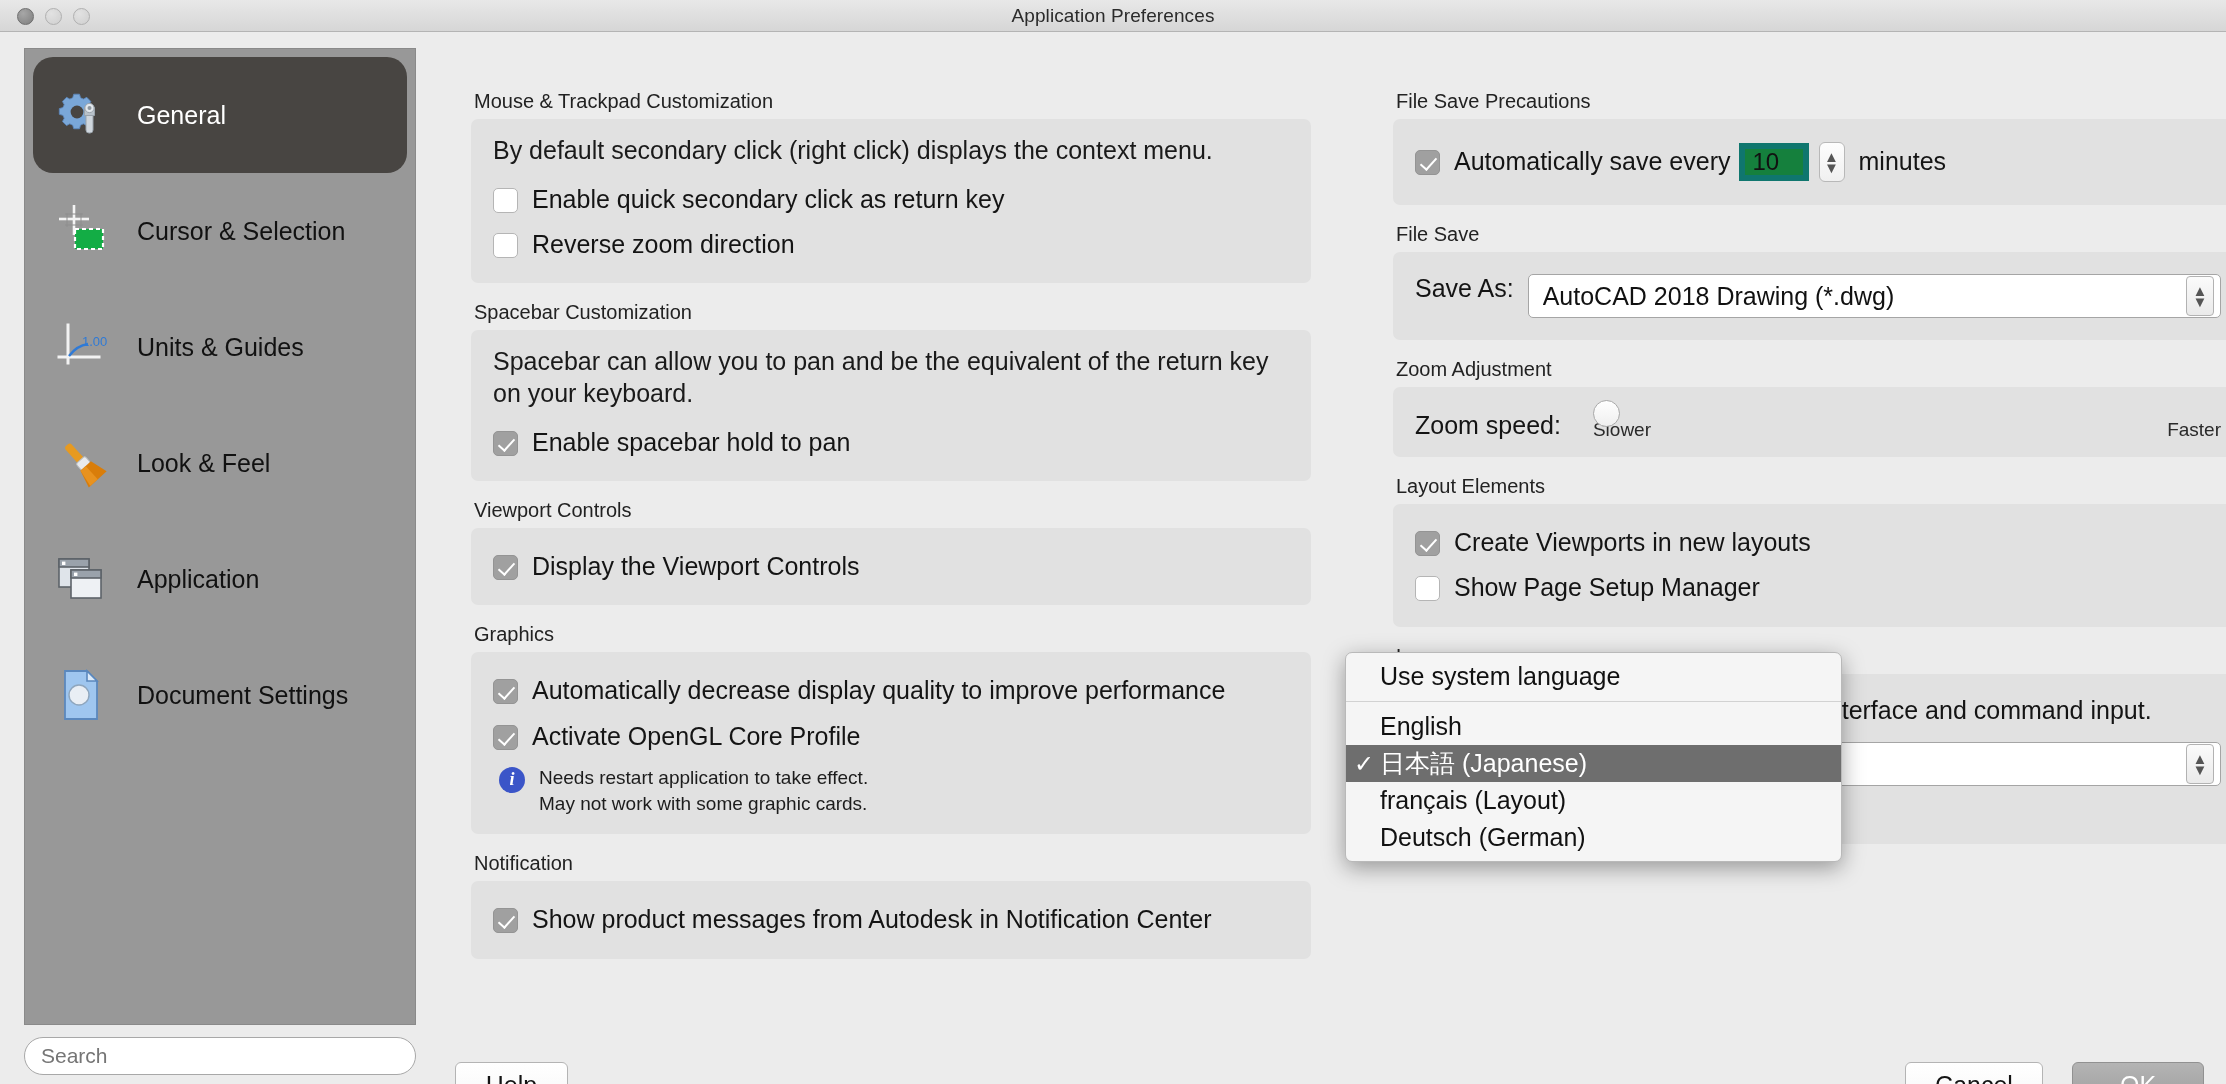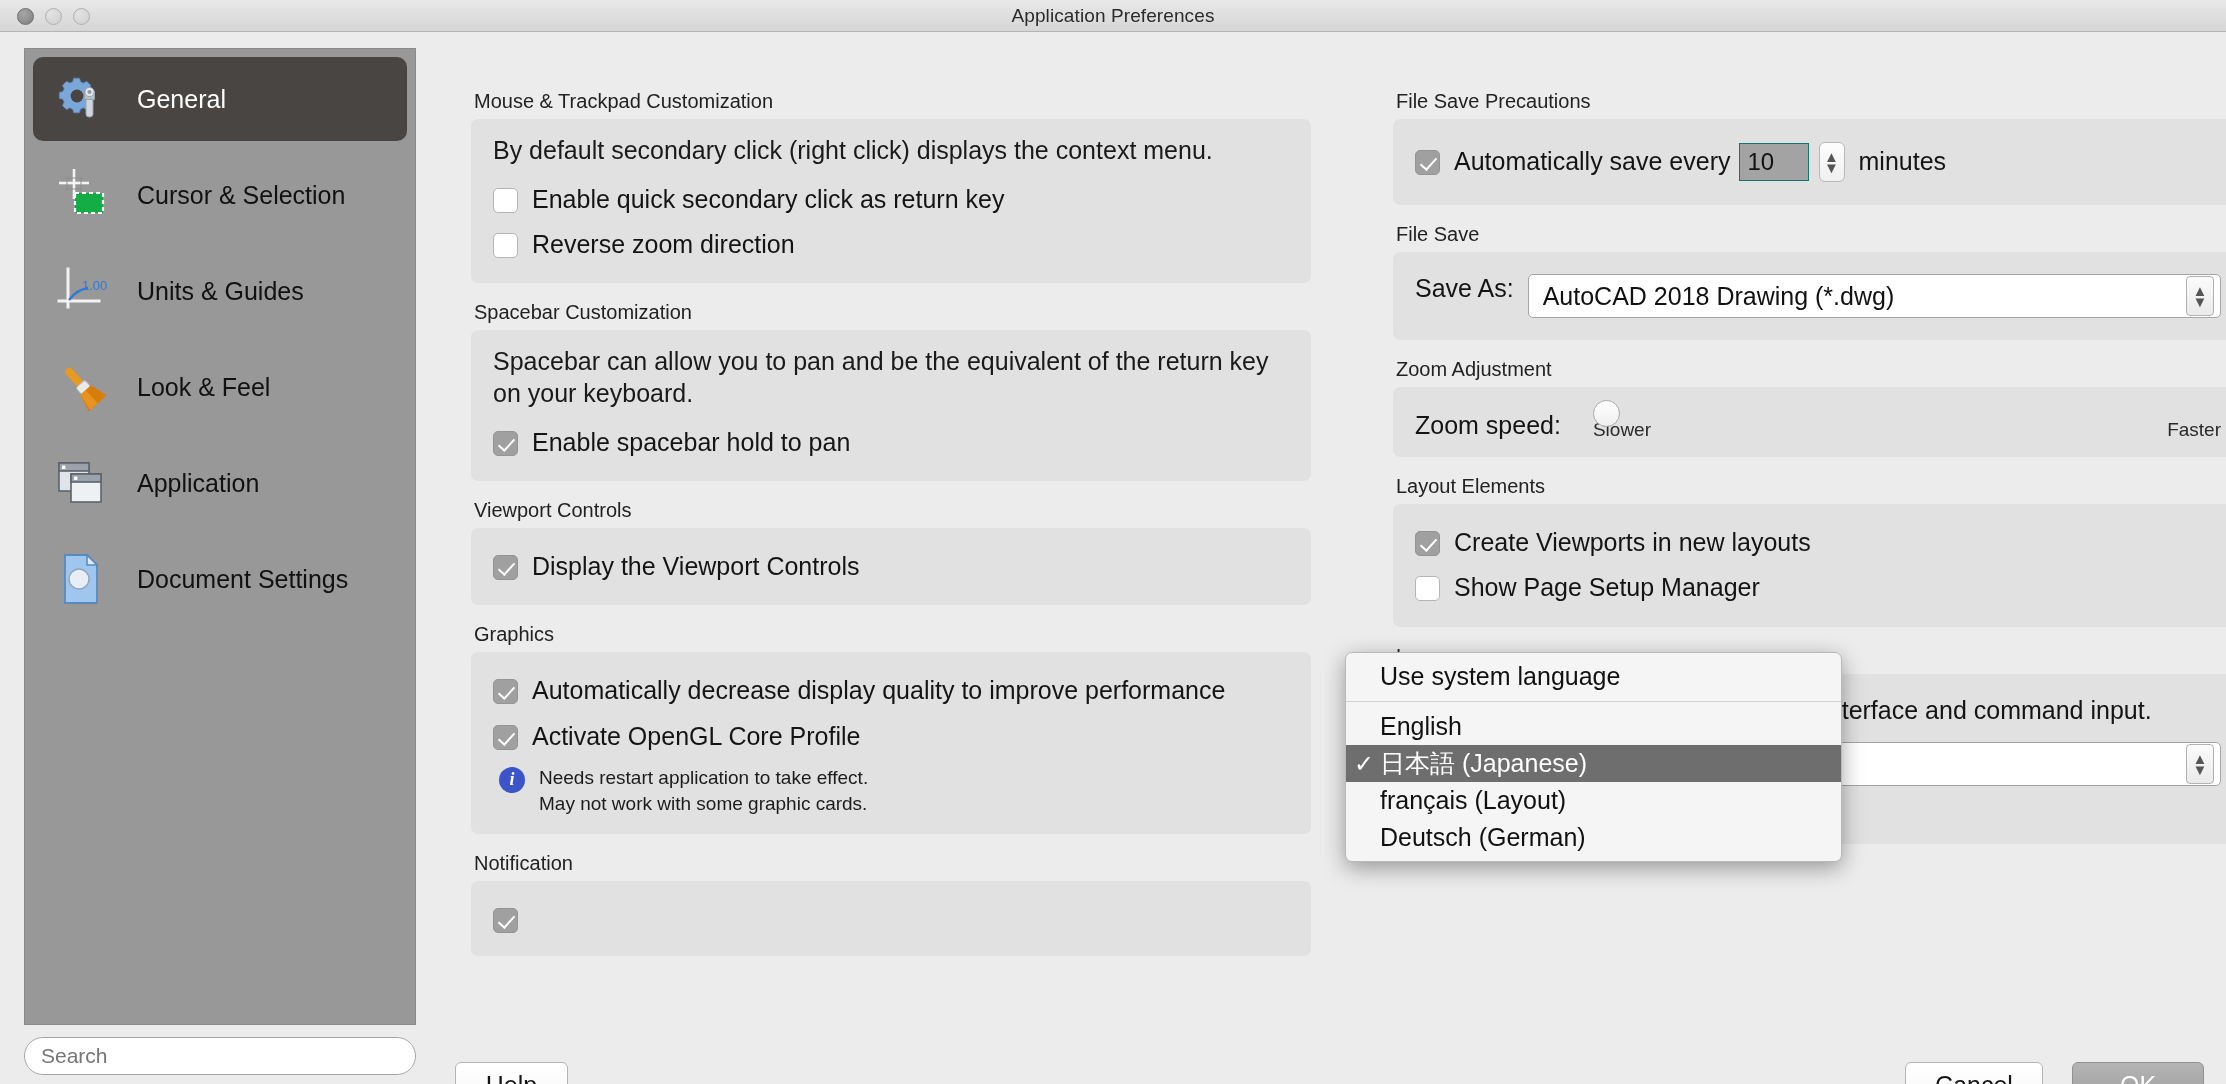--- a/index.html
+++ b/index.html
@@ -34,23 +34,23 @@
 
   
   .sidebar {
     position: absolute; left: 24px; top: 16px;
     width: 392px; height: 977px;
     background: #989898;
     border: 1px solid #8a8a8a;
   }
   .side-item {
     display: flex; align-items: center;
-    height: 84px; margin: 12px 8px;
+    height: 116px; margin: 0 8px;
     padding-left: 22px;
-    border-radius: 10px;
+    border-radius: 20px;
   }
   .side-item:first-child { margin-top: 8px; }
   .side-item.sel { background: #484542; }
   .side-label { font-size: 25px; color: #111; margin-left: 26px; white-space: nowrap; }
   .side-item.sel .side-label { color: #fff; }
   .side-icon { width: 56px; height: 56px; position: relative; flex: 0 0 56px; }
 
   .search-wrap { position: absolute; left: 24px; top: 1005px; width: 392px; }
   .search-input {
     width: 392px; height: 38px;
@@ -96,21 +96,21 @@
     width: 26px; height: 26px; flex: 0 0 26px; border-radius: 50%;
     background: #3b55c8; color: #fff; font-size: 18px; font-style: italic;
     font-family: "Liberation Serif", serif; font-weight: bold;
     display: flex; align-items: center; justify-content: center;
     margin-right: 14px; margin-top: 2px;
   }
   .note-txt { font-size: 19px; color: #1c1c1c; line-height: 1.36; }
 
   
   .numfield {
-    width: 70px; height: 38px; border: 1px solid #0f766e; background: #a3a3a3;
+    width: 70px; height: 38px; border: 6px solid #0f766e; background: #15803d;
     font-size: 24px; color: #111; padding: 0 8px; font-family: inherit;
     margin: 0 10px 0 8px; outline: none;
   }
   .stepper {
     width: 26px; height: 40px; border-radius: 6px;
     background: linear-gradient(to bottom,#fdfdfd,#f0f0f0);
     border: 1px solid #b8b8b8;
     display: flex; flex-direction: column; align-items: center; justify-content: center;
     margin-right: 14px; color: #555; line-height: .75; font-size: 15px;
   }
@@ -349,20 +349,21 @@
           <span>Needs restart application to take effect.</span><br>
           <span>May not work with some graphic cards.</span>
         </span>
       </div>
     </div>
 
     <div class="group-title">Notification</div>
     <div class="group-box">
       <div class="row">
         <span class="cbx on"></span>
+        <span class="row-label">Show product messages from Autodesk in Notification Center</span>
       </div>
     </div>
   </div>
 
   <div class="col-right">
 
     <div class="group-title">File Save Precautions</div>
     <div class="group-box">
       <div class="row center">
         <span class="cbx on" style="margin-top:0"></span>

